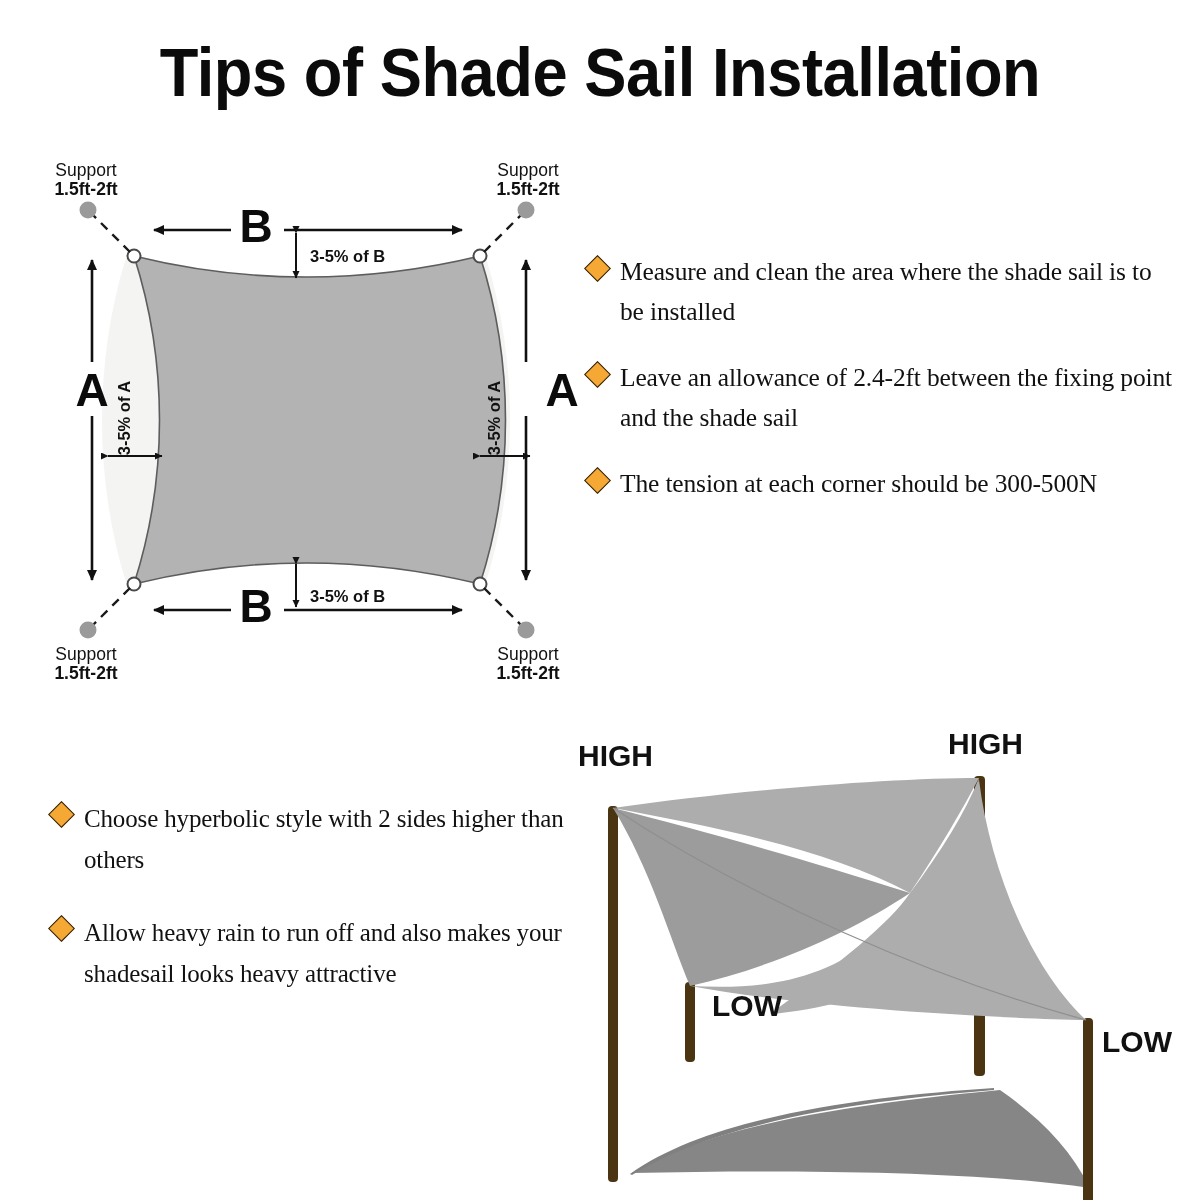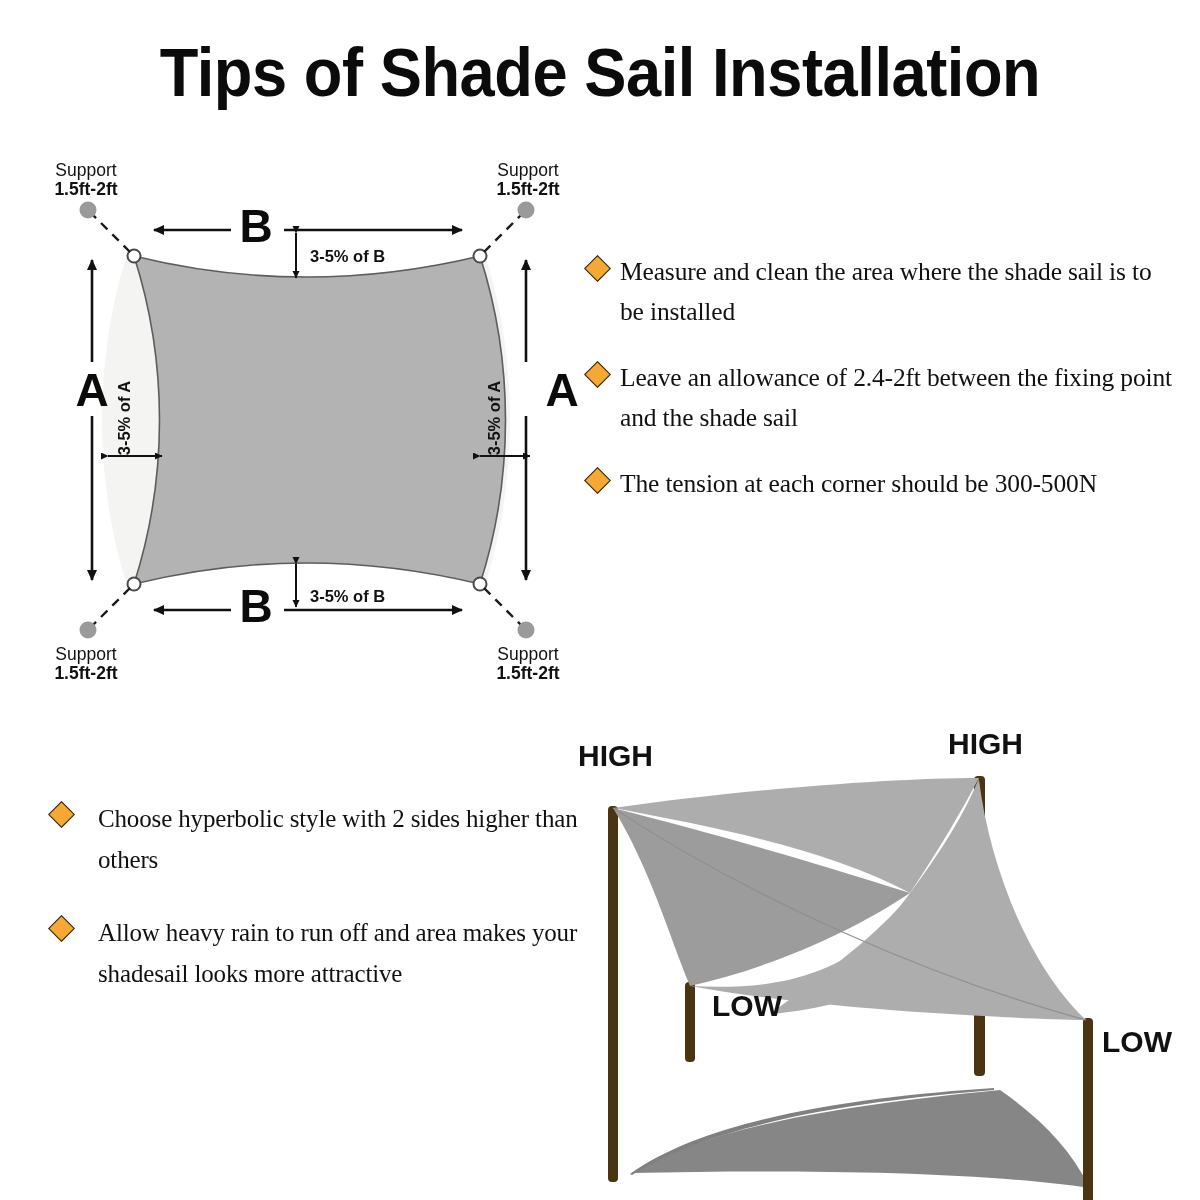--- a/index.html
+++ b/index.html
@@ -88,21 +88,21 @@
     box-sizing: border-box;
   }
   .bullet-text {
     font-family: Liberation Serif, serif;
     font-size: 25.5px;
     line-height: 40px;
     color: #111111;
     letter-spacing: -0.15px;
   }
   #bullets-left .bullet-text { font-size: 25px; line-height: 41px; }
-  #bullets-left .bullet { margin-bottom: 32px; gap: 14px; }
+  #bullets-left .bullet { margin-bottom: 32px; }
 </style>
 </head>
 <body>
 
 <div id="page">
 
   <div id="title">Tips of Shade Sail Installation</div>
 
   <div id="diagram-top">
     <svg class="svg-full" viewBox="0 0 600 530" xmlns="http://www.w3.org/2000/svg">
@@ -252,17 +252,17 @@
     </div>
   </div>
 
   <div id="bullets-left" class="bullets">
     <div class="bullet">
       <span class="bullet-marker"></span>
       <span class="bullet-text">Choose hyperbolic style with 2 sides higher than others</span>
     </div>
     <div class="bullet">
       <span class="bullet-marker"></span>
-      <span class="bullet-text">Allow heavy rain to run off and area makes your shadesail looks more attractive</span>
+      <span class="bullet-text">Allow heavy rain to run off and also makes your shadesail looks heavy attractive</span>
     </div>
   </div>
 
 </div>
 
 </body></html>

